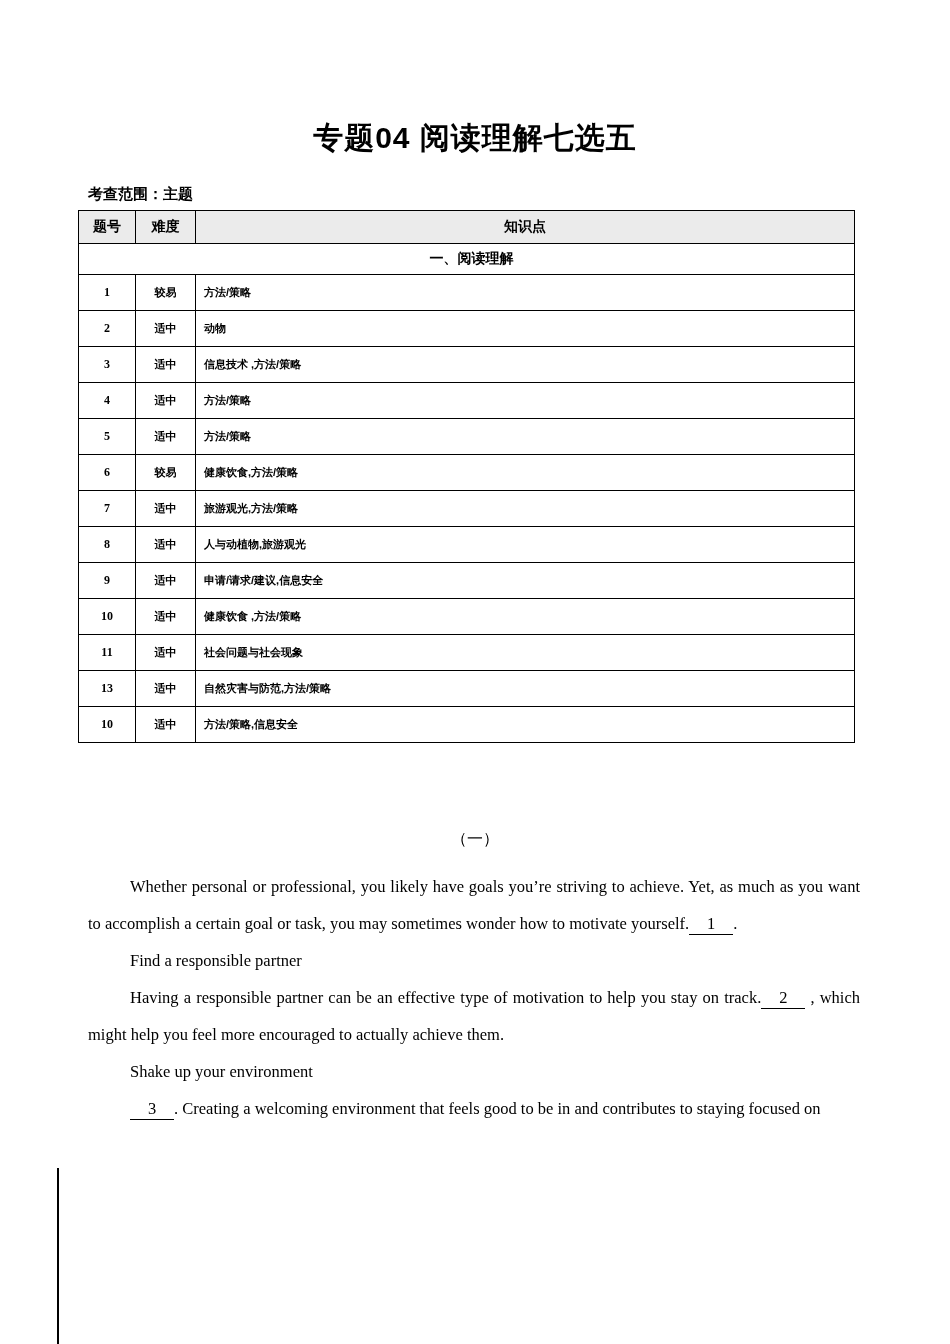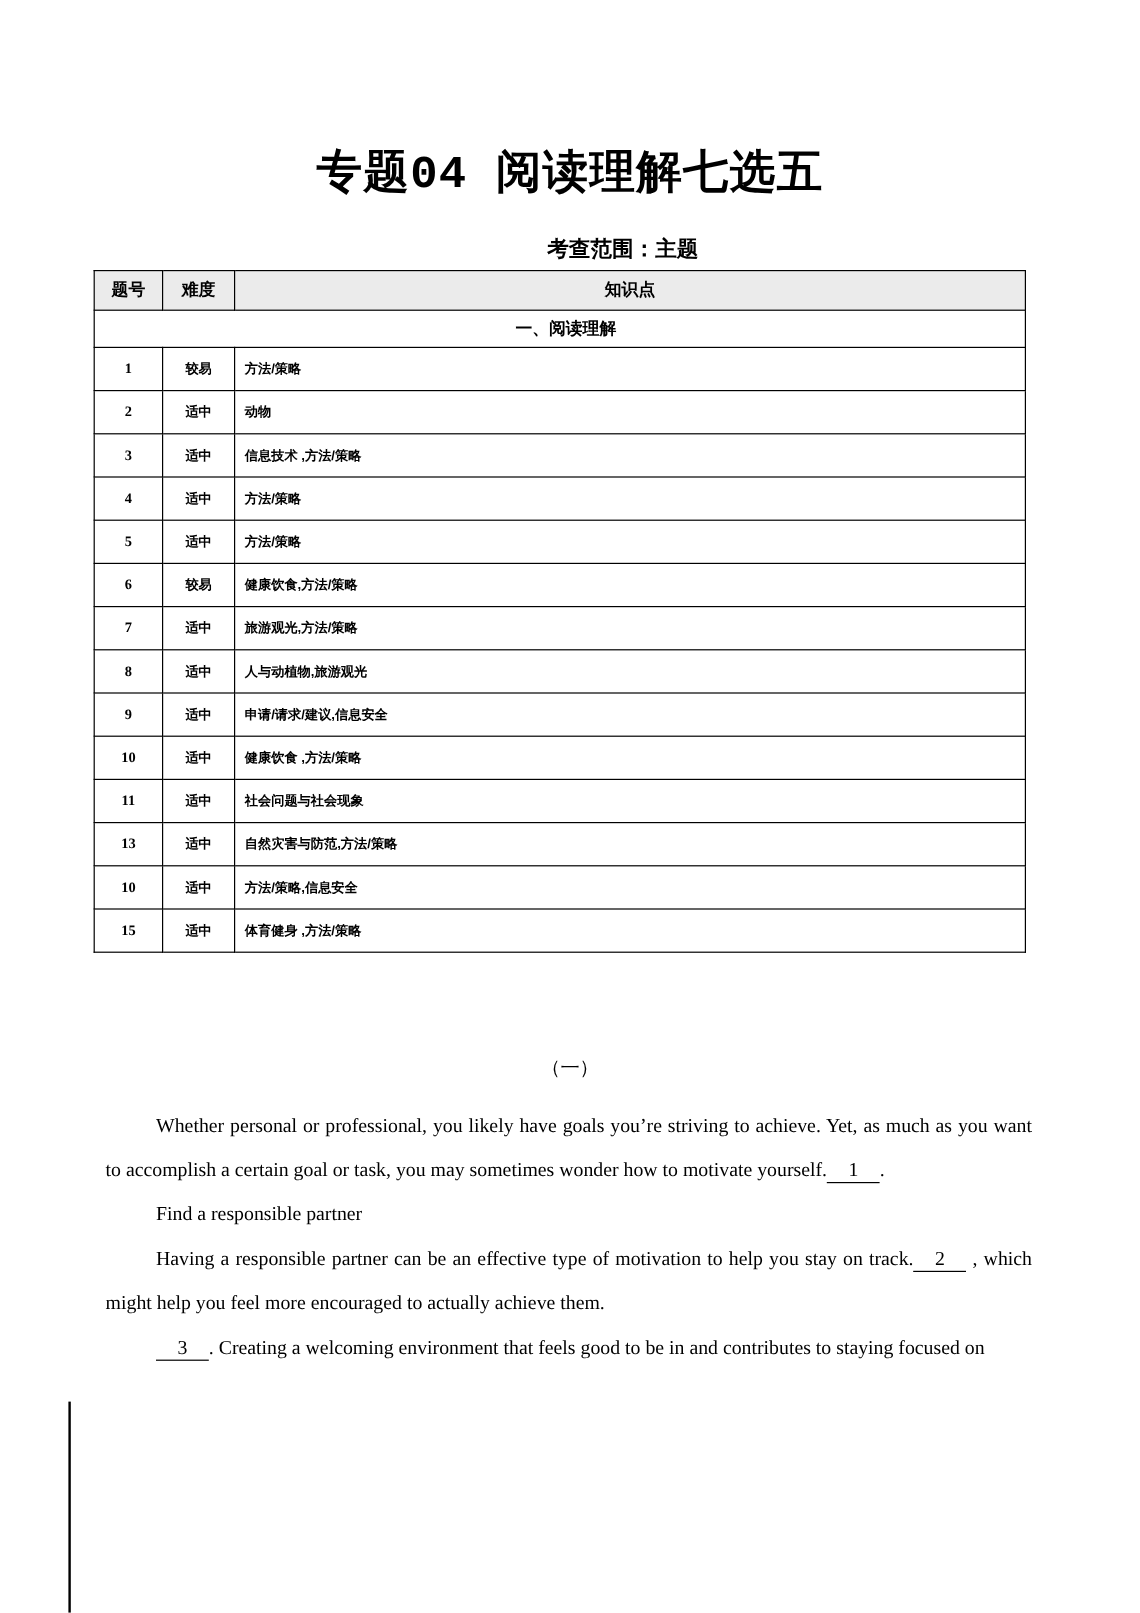--- a/index.html
+++ b/index.html
@@ -12,31 +12,30 @@
     font-family: "Liberation Serif", serif;
     position: relative;
     overflow: hidden;
   }
   .page {
     padding-top: 118px;
   }
   .doc-title {
     text-align: center;
     font-weight: bold;
-    font-size: 38px;
-    font-family: Liberation Mono, monospace;
+    font-size: 30px;
+    font-family: Liberation Sans, sans-serif;
     letter-spacing: 1px;
     margin: 0 0 26px 0;
   }
   .scope-label {
     margin: 0 0 6px 88px;
     font-weight: bold;
-    font-size: 18px;
+    font-size: 15px;
     font-family: "Liberation Sans", "DejaVu Sans", sans-serif;
-    text-align: center;
   }
   table.k-table {
     border-collapse: collapse;
     margin-left: 78px;
     width: 777px;
     table-layout: fixed;
     font-family: "Liberation Sans", "DejaVu Sans", sans-serif;
   }
   table.k-table th, table.k-table td {
     border: 1px solid #000;
@@ -186,34 +185,30 @@
         <tr class="data-row">
           <td class="cell-num">13</td>
           <td class="cell-diff">适中</td>
           <td class="cell-topic">自然灾害与防范,方法/策略</td>
         </tr>
         <tr class="data-row">
           <td class="cell-num">10</td>
           <td class="cell-diff">适中</td>
           <td class="cell-topic">方法/策略,信息安全</td>
         </tr>
-        <tr class="data-row">
-          <td class="cell-num">15</td>
-          <td class="cell-diff">适中</td>
-          <td class="cell-topic">体育健身 ,方法/策略</td>
-        </tr>
       </tbody>
   </table>
 
   <div class="part-label">（一）</div>
 
   <div class="passage">
     <div id="paragraphs">
         <p class="para"><span>Whether personal or professional, you likely have goals you’re striving to achieve. Yet, as much as you want to accomplish a certain goal or task, you may sometimes wonder how to motivate yourself.</span><span class="blank">1</span><span>.</span></p>
         <p class="para"><span>Find a responsible partner</span></p>
         <p class="para"><span>Having a responsible partner can be an effective type of motivation to help you stay on track.</span><span class="blank">2</span><span> , which might help you feel more encouraged to actually achieve them.</span></p>
+        <p class="para"><span>Shake up your environment</span></p>
         <p class="para"><span class="blank">3</span><span>. Creating a welcoming environment that feels good to be in and contributes to staying focused on</span></p>
       </div>
   </div>
 
 </div>
 
 <div class="edge-line"></div>
 
 </body></html>

